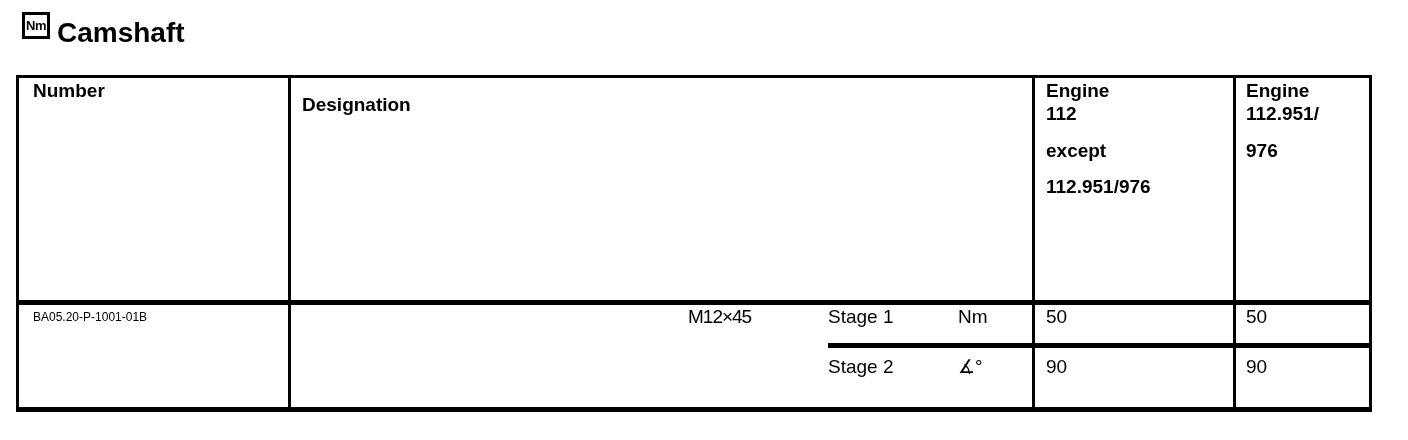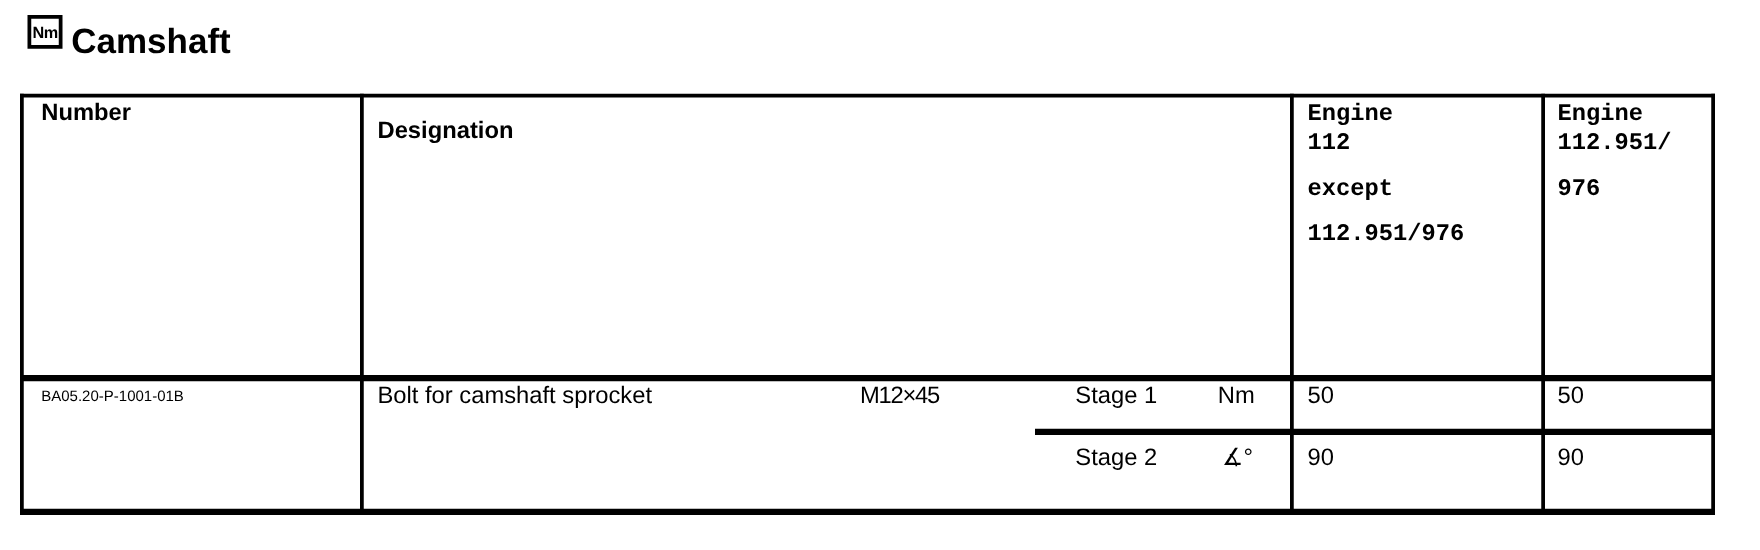--- a/index.html
+++ b/index.html
@@ -8,38 +8,38 @@
     width: 1408px;
     height: 440px;
     background: #ffffff;
     font-family: "Liberation Sans", "DejaVu Sans", sans-serif;
     color: #000000;
     overflow: hidden;
   }
   .line { position: absolute; background: #000000; }
   .txt  { position: absolute; font-size: 19px; line-height: 22px; white-space: nowrap; }
   .bold { font-weight: bold; }
-  .right { text-align: center; }
+  .right { text-align: left; }
 
   
   #nm-badge {
     position: absolute; left: 22px; top: 12px;
     width: 22px; height: 21px;
     border: 3px solid #000000;
     font-size: 13px; font-weight: bold;
     display: flex; align-items: center; justify-content: center;
     letter-spacing: -0.5px;
   }
   #doc-title {
     position: absolute; left: 57px; top: 17px;
     font-size: 28px; font-weight: bold;
   }
 
   
-  .hline { white-space: nowrap; font-family: Liberation Mono, monospace; }
+  .hline { white-space: nowrap; }
 </style>
 </head>
 <body>
 
 <div id="page">
 
   <div id="nm-badge">Nm</div>
   <div id="doc-title">Camshaft</div>
 
   <div class="line" style="left:16px; top:75px; width:1356px; height:3px;"></div>
@@ -62,21 +62,20 @@
     <div class="txt bold hline" style="left:1046px; top:176px;">112.951/976</div>
   </div>
 
   <div>
     <div class="txt bold hline" style="left:1246px; top:80px;">Engine</div>
     <div class="txt bold hline" style="left:1246px; top:103px;">112.951/</div>
     <div class="txt bold hline" style="left:1246px; top:140px;">976</div>
   </div>
 
   <div class="txt" style="left:33px; top:306px; font-size:12px;">BA05.20-P-1001-01B</div>
-  <div class="txt" style="left:302px; top:306px;">Bolt for camshaft sprocket</div>
   <div class="txt" style="left:688px; top:306px; letter-spacing:-1px;">M12×45</div>
 
   <div class="txt right" style="left:828px; top:306px; width:130px;">Stage 1</div>
   <div class="txt right" style="left:958px; top:306px; width:62px;">Nm</div>
   <div class="txt" style="left:1046px; top:306px;">50</div>
   <div class="txt" style="left:1246px; top:306px;">50</div>
 
   <div class="txt right" style="left:828px; top:356px; width:130px;">Stage 2</div>
   <div class="txt right" style="left:958px; top:356px; width:64px;">∡°</div>
   <div class="txt" style="left:1046px; top:356px;">90</div>

